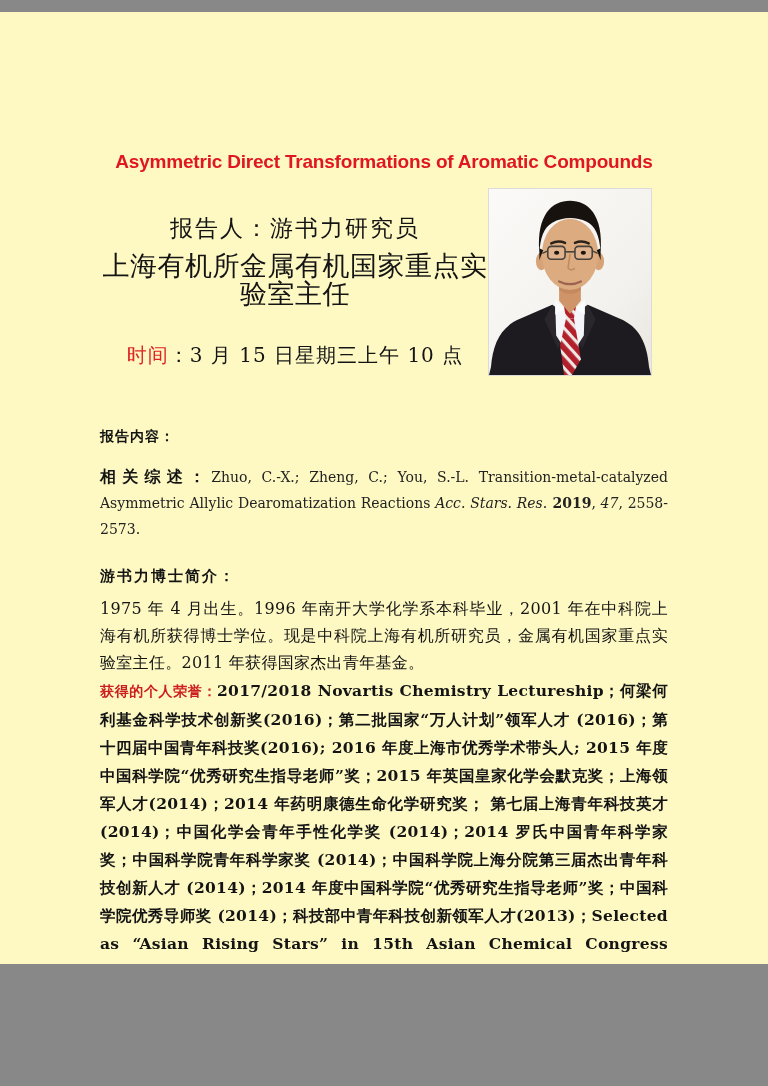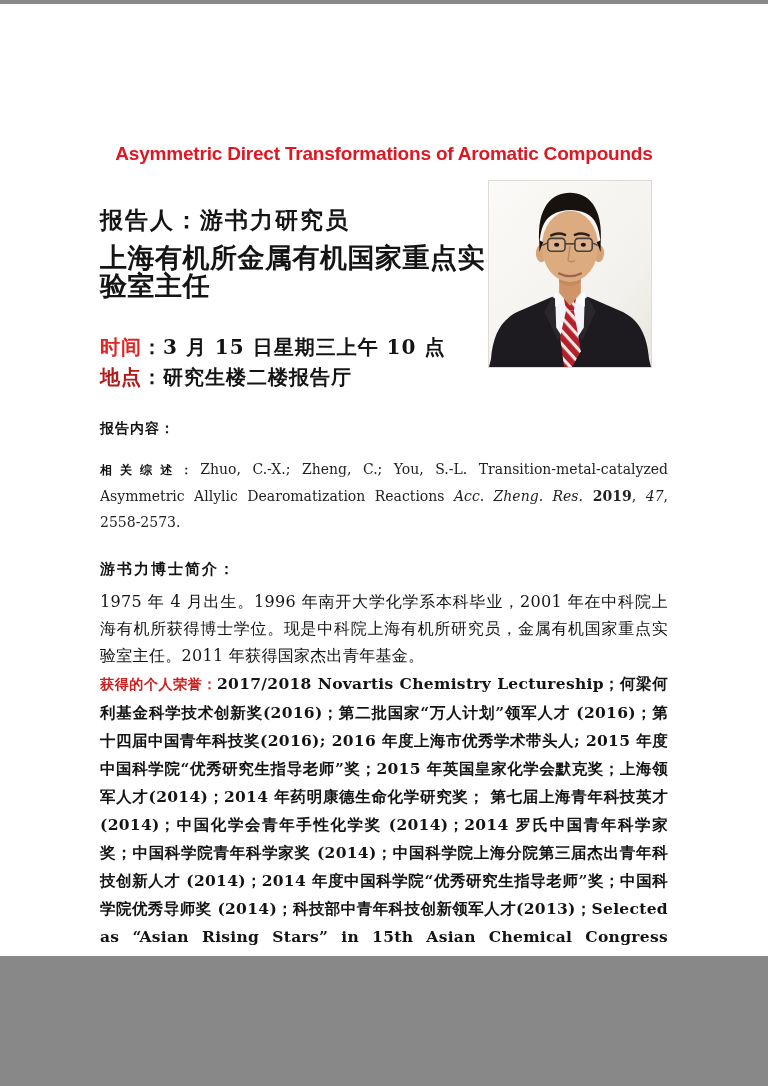--- a/index.html
+++ b/index.html
@@ -3,73 +3,70 @@
 <meta charset="utf-8">
 <style>
   :root{
     --title-red:#e01722;
     --time-red:#df2424;
     --venue-red:#b21a1a;
     --honors-red:#cc2020;
   }
   html,body{margin:0;padding:0;background:#888;}
   .page{
-    position:relative;width:768px;height:952px;margin:4px auto;
-    background:#ffffff;overflow:hidden;
+    position:relative;width:768px;height:952px;margin:12px auto;
+    background:#fef9c3;overflow:hidden;
     font-family:"DejaVu Serif","Liberation Serif",serif;color:#141414;
   }
   .title{
     position:absolute;top:138px;left:100px;width:568px;margin:0;
     text-align:center;font-family:"Liberation Sans","DejaVu Sans",sans-serif;
     font-size:19px;font-weight:bold;color:var(--title-red);line-height:24px;
     letter-spacing:-0.2px;
   }
   .speaker-block{
     position:absolute;top:200px;left:100px;width:390px;
-    text-align:left;font-weight:bold;
+    text-align:center;font-weight:normal;
   }
   .speaker-name{font-size:23px;line-height:32px;letter-spacing:2px;}
   .speaker-affil{font-size:27px;line-height:28px;margin-top:8px;letter-spacing:0.5px;}
   .sched{font-size:20px;line-height:27px;letter-spacing:1px;}
   .sched-time{margin-top:34px;}
   .sched-venue{margin-top:3px;}
   .time-label{color:var(--time-red);}
   .venue-label{color:var(--venue-red);}
   .photo-frame{
     position:absolute;left:488px;top:176px;width:164px;height:188px;margin:0;
     border:1px solid #dddbd5;box-sizing:border-box;background:#f6f5f2;
   }
   .photo-frame svg{display:block;width:100%;height:100%;}
   .main{position:absolute;left:100px;top:410px;width:568px;}
   .h-abstract{margin:0;font-size:14px;font-weight:bold;line-height:29px;letter-spacing:1px;}
   .p-abstract{margin:9px 0 0 0;font-size:19.5px;line-height:29.5px;text-align:justify;letter-spacing:0.4px;}
   .p-review{margin:13px 0 0 0;font-size:14px;line-height:26px;text-align:justify;color:#222;}
-  .review-label{font-size:12px;font-weight:bold;color:#141414;letter-spacing:1px;}
+  .review-label{font-size:16px;font-weight:bold;color:#141414;letter-spacing:1px;}
   .p-review i{font-style:italic;}
   .p-review b{font-weight:bold;}
   .h-bio{margin:21px 0 0 0;font-size:15px;font-weight:bold;line-height:26px;letter-spacing:2px;}
   .p-bio{margin:6px 0 0 0;font-size:16px;line-height:27px;text-align:justify;letter-spacing:0.3px;}
   .p-awards{margin:1px 0 0 0;font-size:15.5px;line-height:28px;font-weight:bold;text-align:justify;letter-spacing:0.3px;}
   .awards-label{color:var(--honors-red);font-size:14px;font-family:Liberation Serif, serif;}
 </style>
 </head>
 <body>
 
 <div class="page">
 
   <h1 class="title">Asymmetric Direct Transformations of Aromatic Compounds</h1>
 
   <section class="speaker-block">
     <div class="speaker-name">报告人：游书力研究员</div>
     <div class="speaker-affil">上海有机所金属有机国家重点实验室主任</div>
     <div class="sched sched-time">
       <span class="time-label">时间</span><span>：</span><span>3 月 15 日星期三上午 10 点</span>
-    </div>
-    <div class="sched sched-venue">
-      <span class="venue-label">地点</span><span>：</span><span>研究生楼二楼报告厅</span>
     </div>
   </section>
 
   <figure class="photo-frame">
     <svg viewBox="0 0 164 188" preserveAspectRatio="none">
       <defs>
         <pattern id="tiestripe" width="9" height="9" patternUnits="userSpaceOnUse" patternTransform="rotate(48)">
           <rect width="9" height="9" fill="#b3202c"></rect>
           <rect width="9" height="3.2" fill="#ece7e2"></rect>
         </pattern>
@@ -118,21 +115,21 @@
       <path d="M82,66 L80,80 Q82.5,83 86.5,80.5" stroke="#c08a5e" stroke-width="1.5" fill="none" stroke-linecap="round"></path>
 
       <path d="M71,93.5 Q82,99 93,93.5" stroke="#9c6350" stroke-width="2.3" fill="none" stroke-linecap="round"></path>
     </svg>
   </figure>
 
   <main class="main">
     <h2 class="h-abstract">报告内容：</h2>
 
     <p class="p-review">
-      <span class="review-label">相关综述：</span><span>Zhuo, C.-X.; Zheng, C.; You, S.-L. Transition-metal-catalyzed Asymmetric Allylic Dearomatization Reactions</span><i> Acc. Zheng. Res.</i><b> 2019</b><span>, </span><i>47</i><span>, 2558-2573.</span>
+      <span class="review-label">相关综述：</span><span>Zhuo, C.-X.; Zheng, C.; You, S.-L. Transition-metal-catalyzed Asymmetric Allylic Dearomatization Reactions</span><i> Acc. Stars. Res.</i><b> 2019</b><span>, </span><i>47</i><span>, 2558-2573.</span>
     </p>
 
     <h2 class="h-bio">游书力博士简介：</h2>
     <p class="p-bio">1975 年 4 月出生。1996 年南开大学化学系本科毕业，2001 年在中科院上海有机所获得博士学位。现是中科院上海有机所研究员，金属有机国家重点实验室主任。2011 年获得国家杰出青年基金。</p>
 
     <p class="p-awards">
       <span class="awards-label">获得的个人荣誉：</span><span>2017/2018 Novartis Chemistry Lectureship；何梁何利基金科学技术创新奖(2016)；第二批国家“万人计划”领军人才 (2016)；第十四届中国青年科技奖(2016); 2016 年度上海市优秀学术带头人; 2015 年度中国科学院“优秀研究生指导老师”奖；2015 年英国皇家化学会默克奖；上海领军人才(2014)；2014 年药明康德生命化学研究奖； 第七届上海青年科技英才 (2014)；中国化学会青年手性化学奖 (2014)；2014 罗氏中国青年科学家奖；中国科学院青年科学家奖 (2014)；中国科学院上海分院第三届杰出青年科技创新人才 (2014)；2014 年度中国科学院“优秀研究生指导老师”奖；中国科学院优秀导师奖 (2014)；科技部中青年科技创新领军人才(2013)；Selected as “Asian Rising Stars” in 15th Asian Chemical Congress (2013)。</span>
     </p>
   </main>
 

